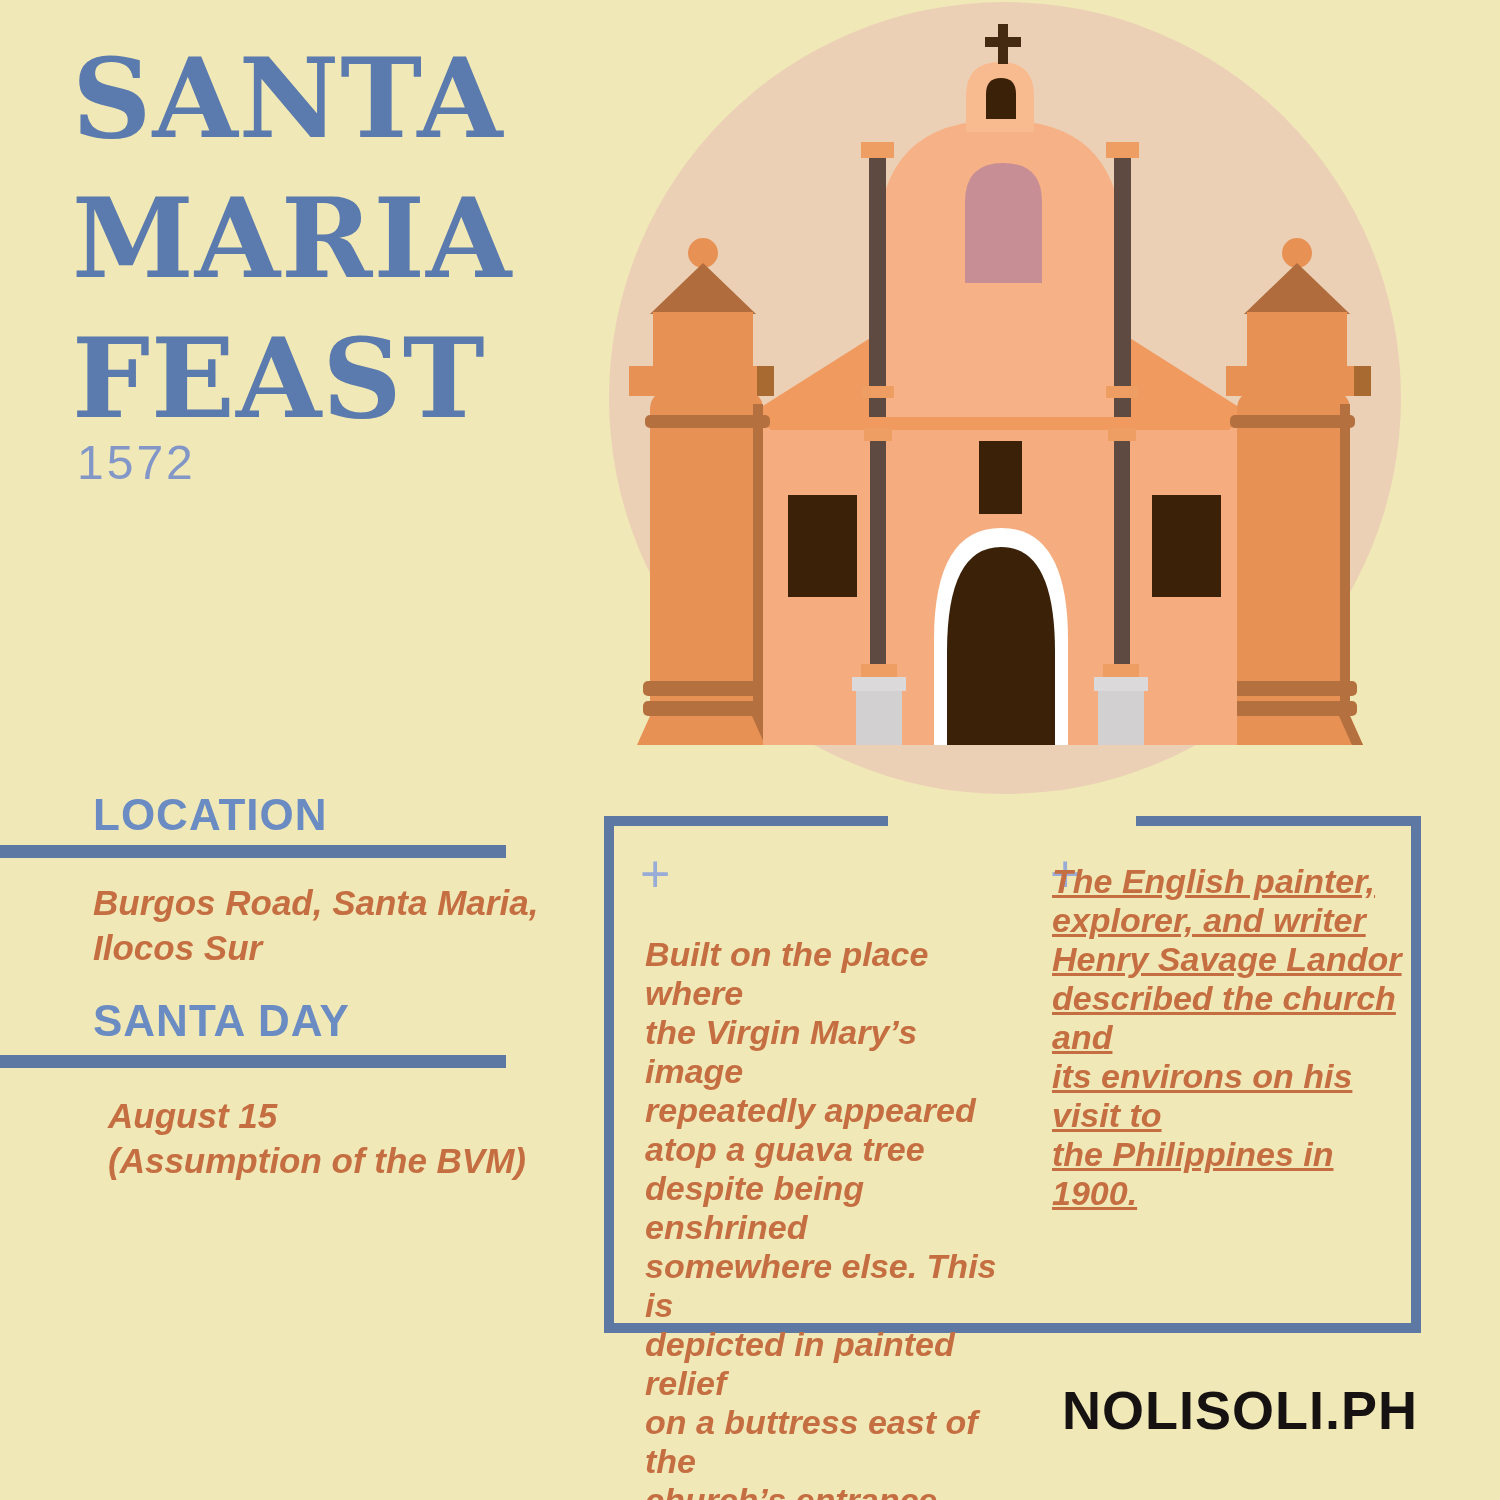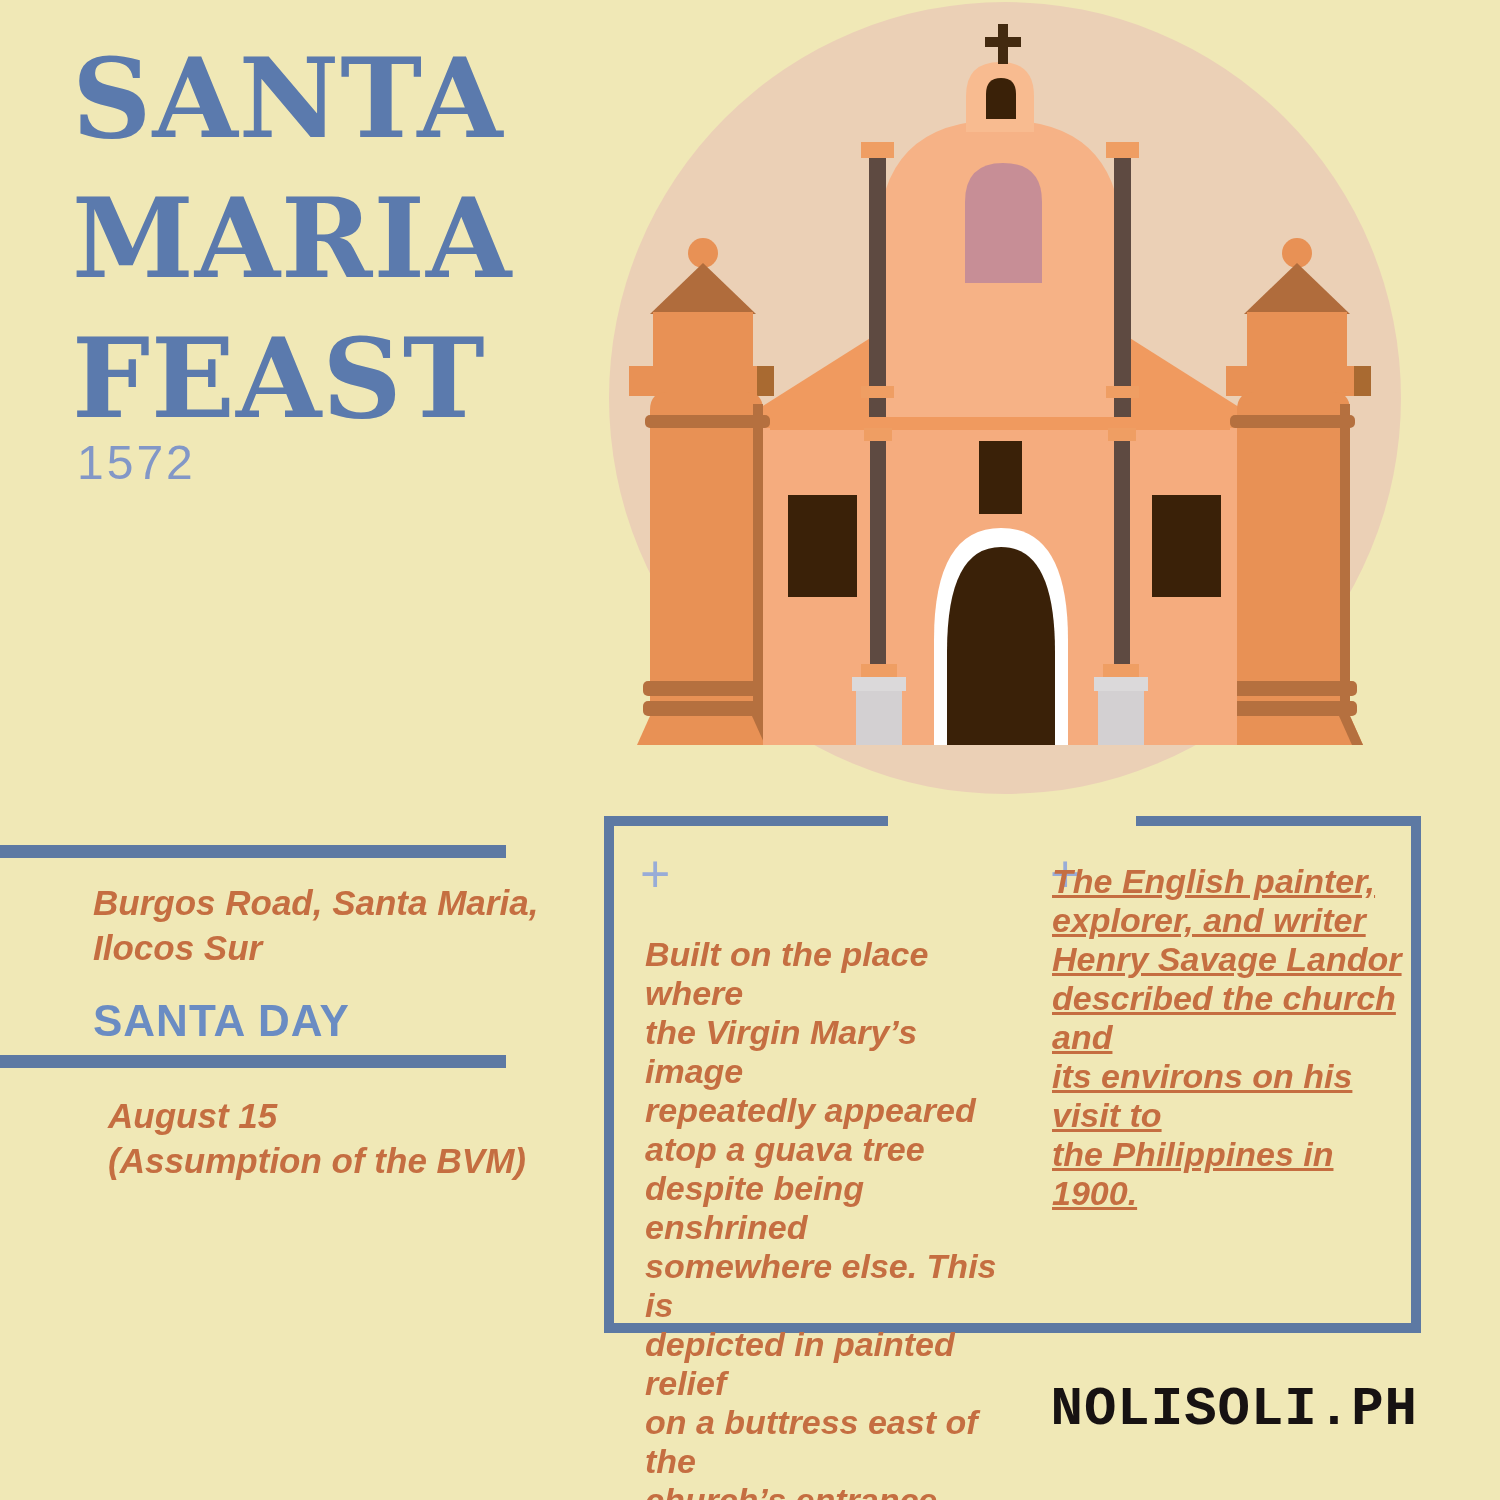--- a/index.html
+++ b/index.html
@@ -10,21 +10,21 @@
          font-size:110px;line-height:140px;letter-spacing:1px;color:#5b7aad;white-space:pre-line;}
   .year{left:77px;top:439px;font-size:48px;line-height:48px;letter-spacing:3px;color:#8297c7;}
   .sec-head{font-weight:700;font-size:44px;line-height:44px;letter-spacing:1px;color:#6a8cc3;}
   .rule{left:0;width:506px;height:13px;background:#5d79a3;}
   .body-text{font-style:italic;font-weight:700;font-size:35px;line-height:45px;color:#c56e41;white-space:pre-line;margin-top:14px;}
   .fact-text{font-style:italic;font-weight:700;font-size:34px;line-height:39px;color:#c56e41;white-space:pre-line;}
   .facts-box{left:604px;top:816px;width:817px;height:517px;border:10px solid #5d79a3;box-sizing:border-box;}
   .facts-gap{left:888px;top:808px;width:248px;height:28px;background:#f0e8b6;}
   .facts-head{left:888px;top:795px;width:248px;text-align:center;}
   .plus{font-size:52px;line-height:52px;font-weight:400;color:#98acd7;}
-  .footer{right:82px;top:1380px;font-family:Liberation Mono, monospace;font-weight:700;
+  .footer{right:82px;top:1380px;font-family:Liberation Sans, sans-serif;font-weight:700;
           font-size:54px;line-height:60px;letter-spacing:1px;color:#171212;}
 </style>
 </head>
 <body>
 
 <div class="canvas">
 
   <svg class="abs" style="left:0;top:0;" width="1500" height="1500" viewBox="0 0 1500 1500" aria-hidden="true">
     <circle cx="1005" cy="398" r="396" fill="#ebd0b6"></circle>
     <polygon points="1000,256 652,476 1348,476" fill="#f09a5f"></polygon>
@@ -91,20 +91,21 @@
     </g>
     <path d="M934,745 L934,640 Q934,528 1001,528 Q1068,528 1068,640 L1068,745 Z" fill="#ffffff"></path>
     <path d="M947,745 L947,652 Q947,547 1001,547 Q1055,547 1055,652 L1055,745 Z" fill="#3a2108"></path>
   </svg>
 
   <div class="abs title"><span>SANTA</span>
 <span>MARIA</span>
 <span>FEAST</span></div>
   <div class="abs year">1572</div>
 
+  <div class="abs sec-head" style="left:93px;top:793px;">LOCATION</div>
   <div class="abs rule" style="top:845px;"></div>
   <div class="abs body-text" style="left:93px;top:866px;">Burgos Road, Santa Maria,
 Ilocos Sur</div>
 
   <div class="abs sec-head" style="left:93px;top:999px;">SANTA DAY</div>
   <div class="abs rule" style="top:1055px;"></div>
   <div class="abs body-text" style="left:108px;top:1079px;">August 15
 (Assumption of the BVM)</div>
 
   <div class="abs facts-box"></div>

